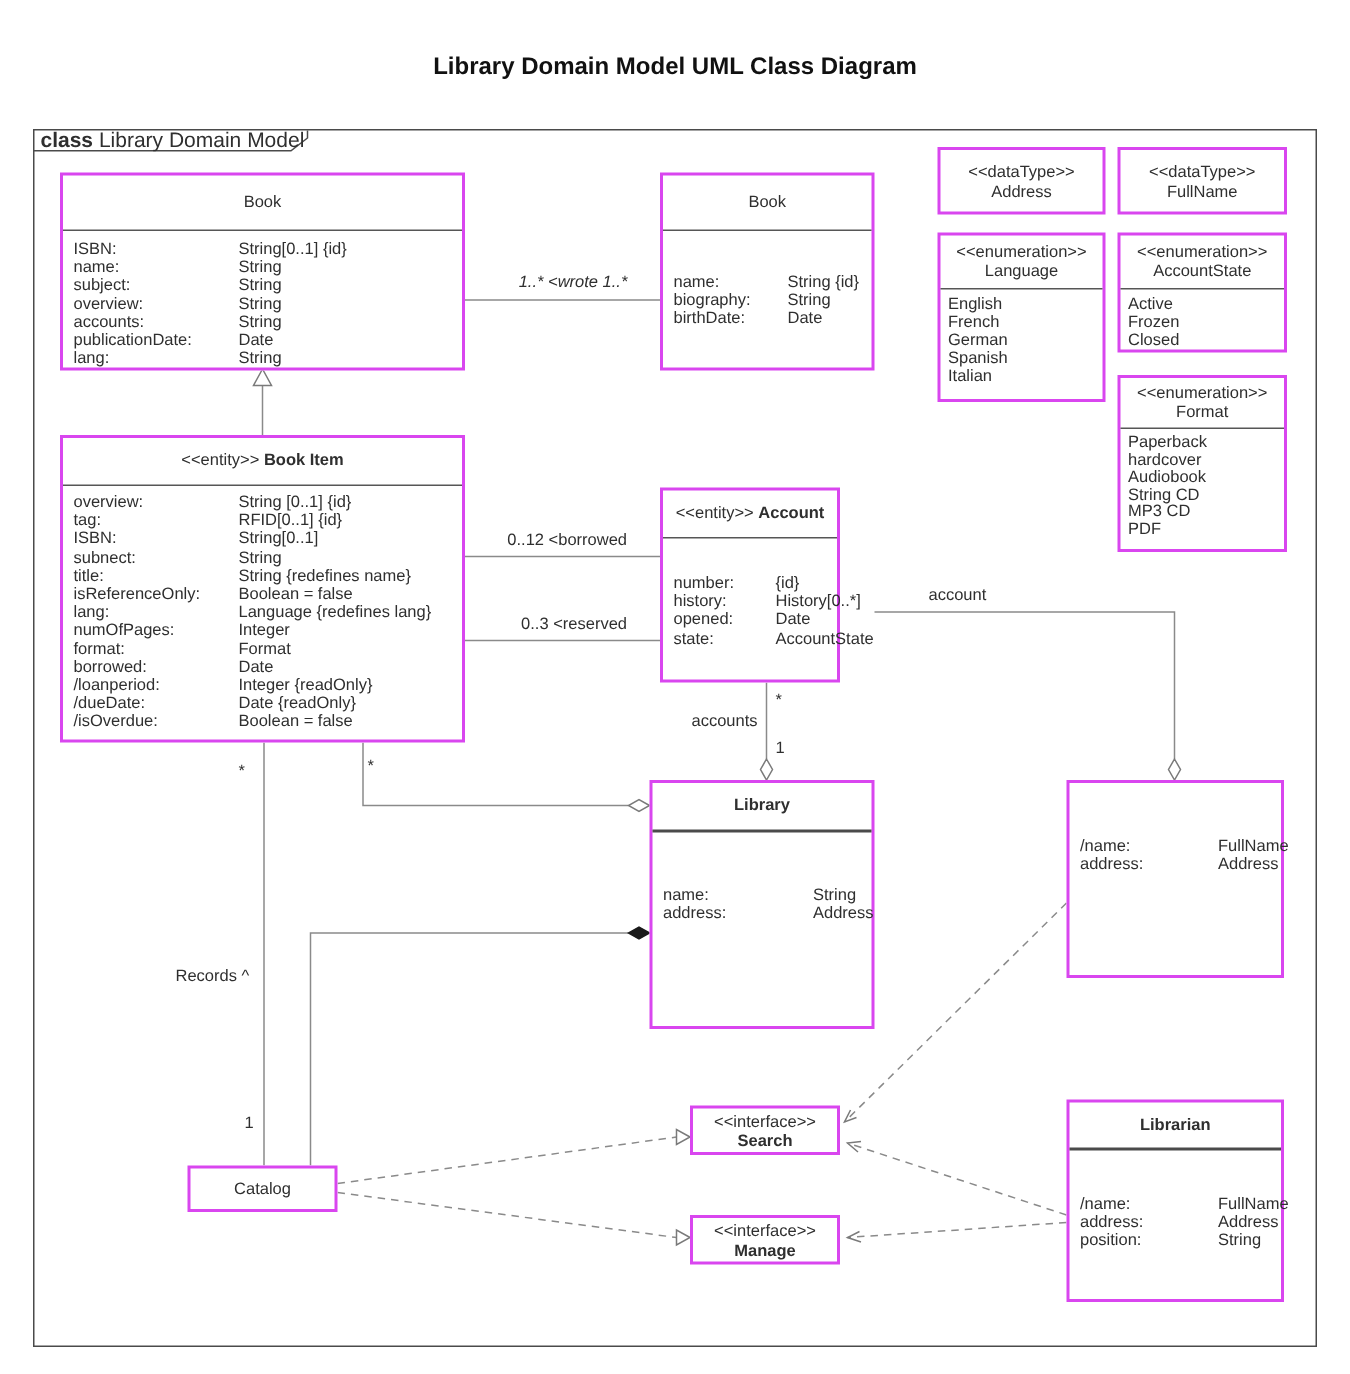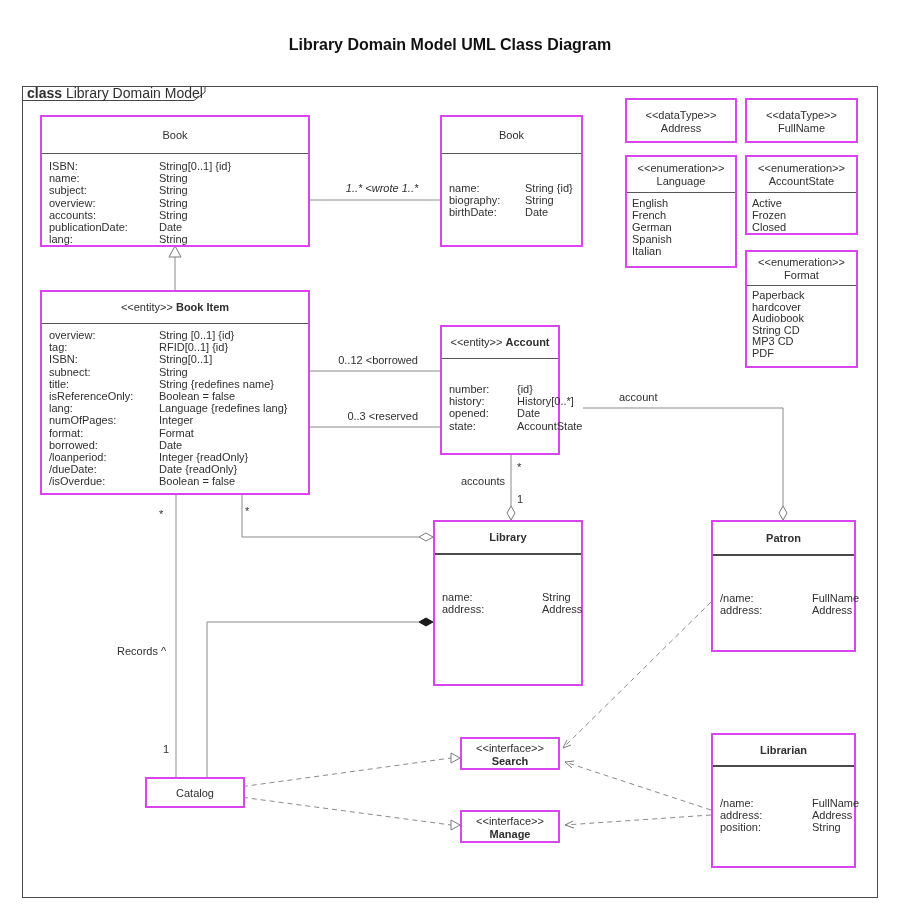--- a/index.html
+++ b/index.html
@@ -344,23 +344,20 @@
       </div>
 
       <div class="attr-row">
         <span class="attr-name">address:</span>
         <span class="attr-type">Address</span>
       </div>
     </div>
 </div>
 
 <div class="uml-box" style="left:711px; top:520px; width:145px; height:132px; --ncol:92px;">
-  <div class="title-comp thick" style="height:34px">
-    <span class="bold">Patron</span>
-  </div>
   <div class="attrs" style="padding-top:36px">
 
       <div class="attr-row">
         <span class="attr-name">/name:</span>
         <span class="attr-type">FullName</span>
       </div>
 
       <div class="attr-row">
         <span class="attr-name">address:</span>
         <span class="attr-type">Address</span>
@@ -398,21 +395,21 @@
   </div>
 </div>
 
 <div class="uml-box" style="left:460px; top:810px; width:100px; height:33px;">
   <div class="title-comp no-sep" style="height:31px">
     <span>&lt;&lt;interface&gt;&gt;</span>
     <span class="bold">Manage</span>
   </div>
 </div>
 
-<div class="uml-box" style="left:125px; top:777px; width:100px; height:31px;margin-left:20px;">
+<div class="uml-box" style="left:125px; top:777px; width:100px; height:31px;">
   <div class="title-comp no-sep" style="height:29px">
     <span>Catalog</span>
   </div>
 </div>
 
 <div class="edge-label tc" style="left:330px; top:182px; width:104px;font-style:italic;">1..* &lt;wrote 1..*</div>
 <div class="edge-label tr" style="left:320px; top:354px; width:98px;">0..12 &lt;borrowed</div>
 <div class="edge-label tr" style="left:320px; top:410px; width:98px;">0..3 &lt;reserved</div>
 <div class="edge-label" style="left:619px; top:391px;">account</div>
 <div class="edge-label" style="left:517px; top:461px;">*</div>

